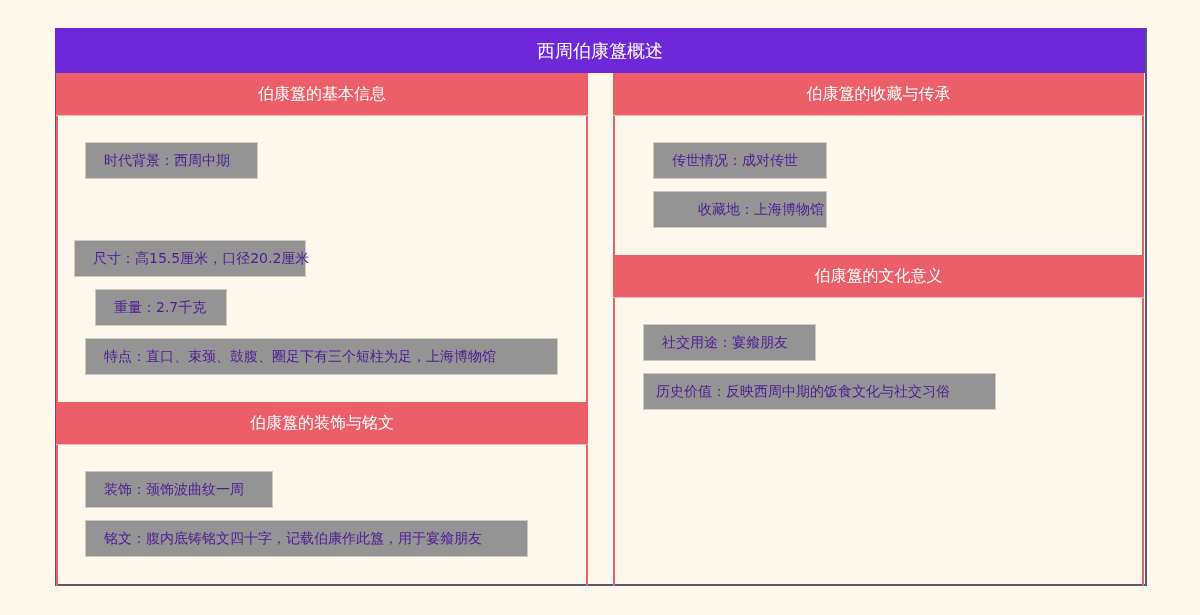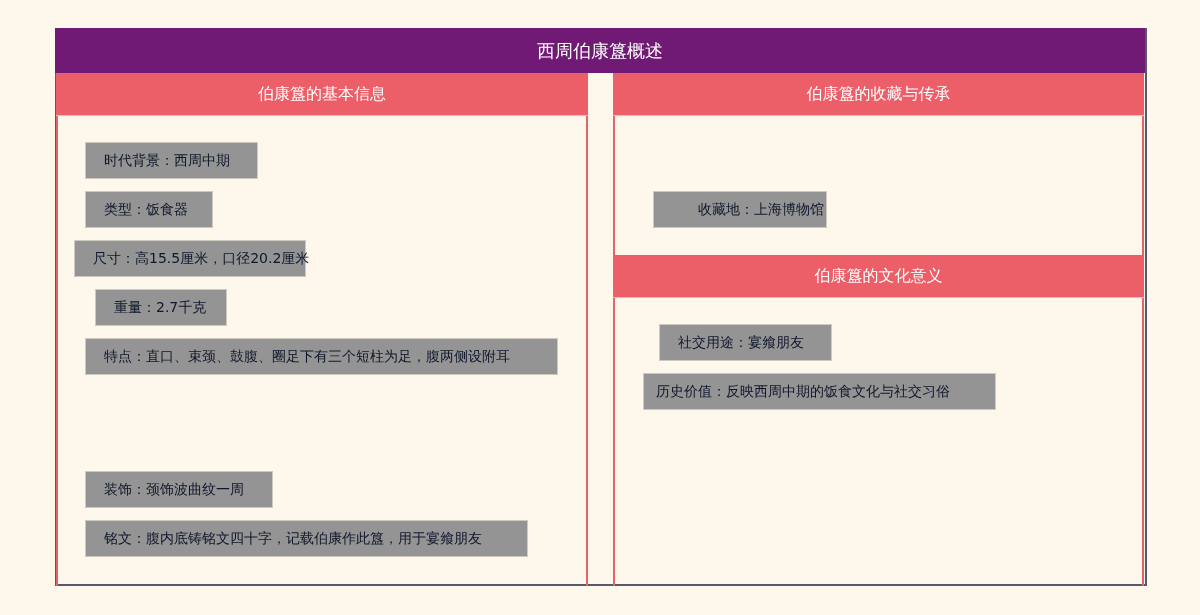--- a/index.html
+++ b/index.html
@@ -15,21 +15,21 @@
       left: 55px; top: 28px;
       width: 1088px; height: 556px;
       border: 1px solid #56596b;
       border-width: 0 2px 2px 2px;
       box-sizing: content-box;
     }
     .main-header {
       position: absolute;
       left: 55px; top: 28px;
       width: 1090px; height: 45px;
-      background: #701a75;
+      background: #6d28d9;
       color: #ffffff;
       font-size: 18px;
       display: flex; align-items: center; justify-content: center;
     }
     .column {
       position: absolute;
       top: 73px;
       border-left: 2px solid #e8626a;
       border-right: 2px solid #e8626a;
       box-sizing: border-box;
@@ -45,48 +45,49 @@
       background: #ec5f68;
       color: #ffffff;
       font-size: 16px;
       display: flex; align-items: center; justify-content: center;
       border-bottom: 1px solid #f5b8b8;
     }
     .item {
       position: absolute;
       height: 37px;
       background: #949494;
-      color: #0f172a;
+      color: #4c1d95;
       font-size: 14px;
       display: flex; align-items: center;
       padding: 0 18px;
       box-sizing: border-box;
       white-space: nowrap;
       border: 1px solid #cfcac0;
     }
   </style>
 </head>
 <body>
 
 <div class="frame"></div>
 
 <div class="main-header">西周伯康簋概述</div>
 
 <div class="column col-left">
   <div class="section-header" style="top:0;">伯康簋的基本信息</div>
   <div class="item" style="left:27px; top:69px; width:173px;">时代背景：西周中期</div>
-  <div class="item" style="left:27px; top:118px; width:128px;">类型：饭食器</div>
   <div class="item" style="left:16px; top:167px; width:232px;">尺寸：高15.5厘米，口径20.2厘米</div>
   <div class="item" style="left:37px; top:216px; width:132px;">重量：2.7千克</div>
-  <div class="item" style="left:27px; top:265px; width:473px;">特点：直口、束颈、鼓腹、圈足下有三个短柱为足，腹两侧设附耳</div>
+  <div class="item" style="left:27px; top:265px; width:473px;">特点：直口、束颈、鼓腹、圈足下有三个短柱为足，上海博物馆</div>
 
+  <div class="section-header" style="top:329px;">伯康簋的装饰与铭文</div>
   <div class="item" style="left:27px; top:447px; width:443px;">铭文：腹内底铸铭文四十字，记载伯康作此簋，用于宴飨朋友</div>
   <div class="item" style="left:27px; top:398px; width:188px;">装饰：颈饰波曲纹一周</div>
 </div>
 
 <div class="column col-right">
   <div class="section-header" style="top:0;">伯康簋的收藏与传承</div>
+  <div class="item" style="left:38px; top:69px; width:174px;">传世情况：成对传世</div>
   <div class="item" style="left:38px; top:118px; width:174px;padding-left:44px;">收藏地：上海博物馆</div>
 
   <div class="section-header" style="top:182px;">伯康簋的文化意义</div>
-  <div class="item" style="left:44px; top:251px; width:173px;">社交用途：宴飨朋友</div>
+  <div class="item" style="left:28px; top:251px; width:173px;">社交用途：宴飨朋友</div>
   <div class="item" style="left:28px; top:300px; width:353px;padding-left:12px;">历史价值：反映西周中期的饭食文化与社交习俗</div>
 </div>
 
 </body></html>

